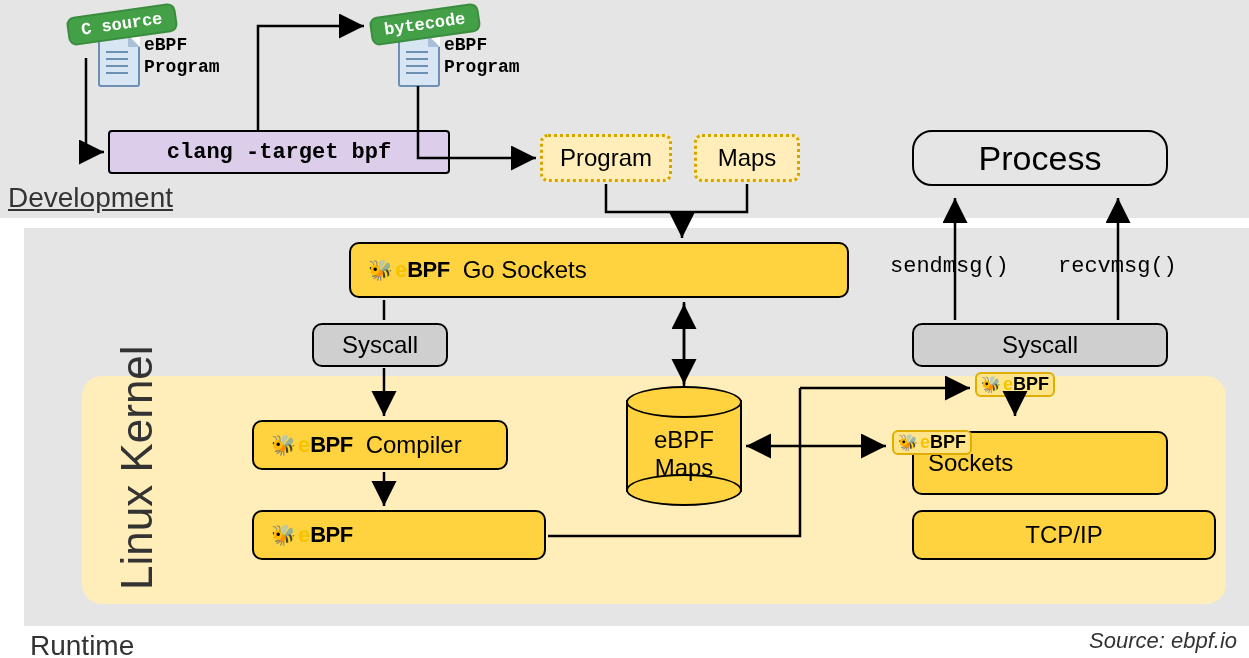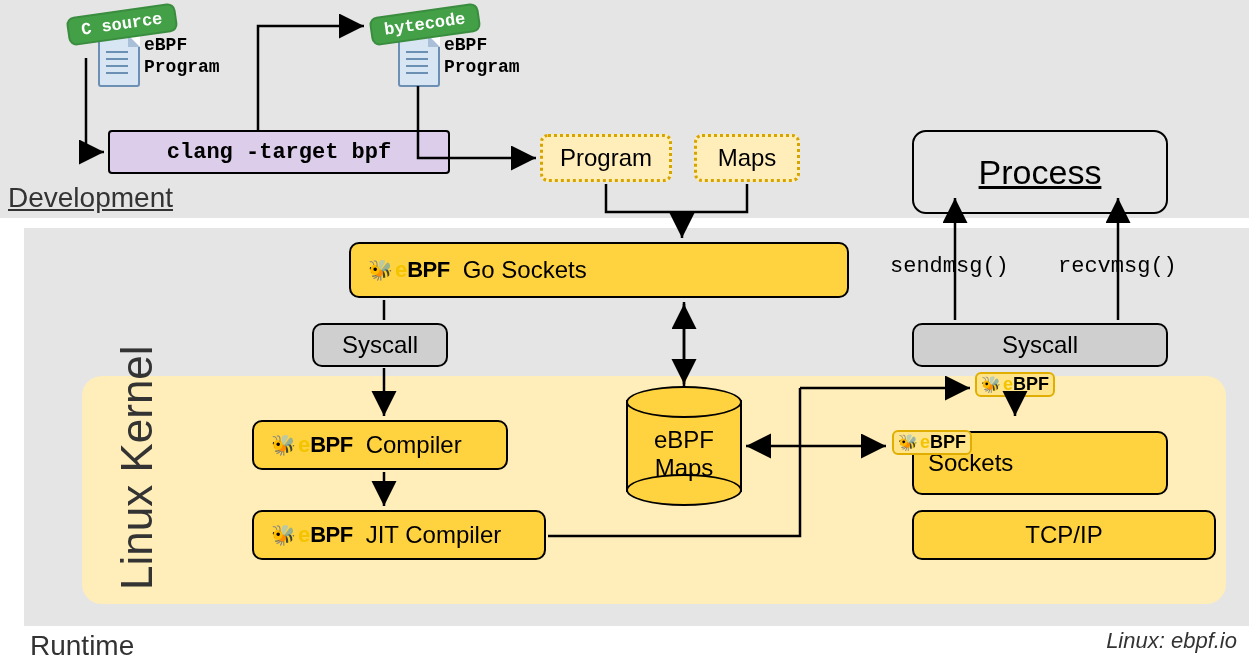--- a/index.html
+++ b/index.html
@@ -177,21 +177,21 @@
 <div class="region-label" style="left:8px;top:182px;text-decoration:underline;">Development</div>
 
 <div class="region" style="left:24px;top:228px;width:1225px;height:398px;"></div>
 <div class="region-label" style="left:30px;top:630px;">Runtime</div>
 
 <div class="kernel-box" style="left:82px;top:376px;width:1144px;height:228px;"></div>
 <div class="kernel-label" style="left:112px;top:590px;">
   <span>Linux Kernel</span>
 </div>
 
-<div class="source-label" style="right:12px;top:628px;">Linux: ebpf.io</div>
+<div class="source-label" style="right:12px;top:628px;">Source: ebpf.io</div>
 
 <div class="file-icon" style="left:98px;top:35px;">
     <div class="lines"></div>
   </div>
 <div class="file-label" style="left:144px;top:34px;">
   <span>eBPF</span><br><span>Program</span>
 </div>
 <div class="green-tag" style="left:67px;top:10px;">C source</div>
 
 <div class="file-icon" style="left:398px;top:35px;">
@@ -234,33 +234,32 @@
   </span>
   <span>Compiler</span>
 </div>
 
 <div class="box yellow" style="left:252px;top:510px;width:294px;height:50px;justify-content:flex-start;">
   <span class="ebpf-logo">
     <span class="bee">🐝</span>
       <span class="e">e</span>
       <span class="bpf">BPF</span>
   </span>
-  <span>JIT Compiler</span>
 </div>
 
 <div class="cylinder" style="left:626px;top:386px;width:116px;height:120px;">
   <div class="cyl-body" style="top:14px;bottom:14px;"></div>
   <div class="cyl-bot" style="bottom:0;height:28px;"></div>
   <div class="cyl-top" style="top:0;height:28px;"></div>
   <div class="cyl-label" style="top:40px;">
     <span>eBPF</span><br><span>Maps</span>
   </div>
 </div>
 
-<div class="box process" style="left:912px;top:130px;width:256px;height:84px;border-radius:14px;text-decoration:underline;">
+<div class="box process" style="left:912px;top:130px;width:256px;height:56px;border-radius:20px;">
   <span>Process</span>
 </div>
 
 <div class="box gray" style="left:912px;top:323px;width:256px;height:44px;">
   <span>Syscall</span>
 </div>
 
 <div class="badge-ebpf" style="position:absolute;left:975px;top:372px;">
   <span class="bee">🐝</span>
     <span class="e">e</span>

